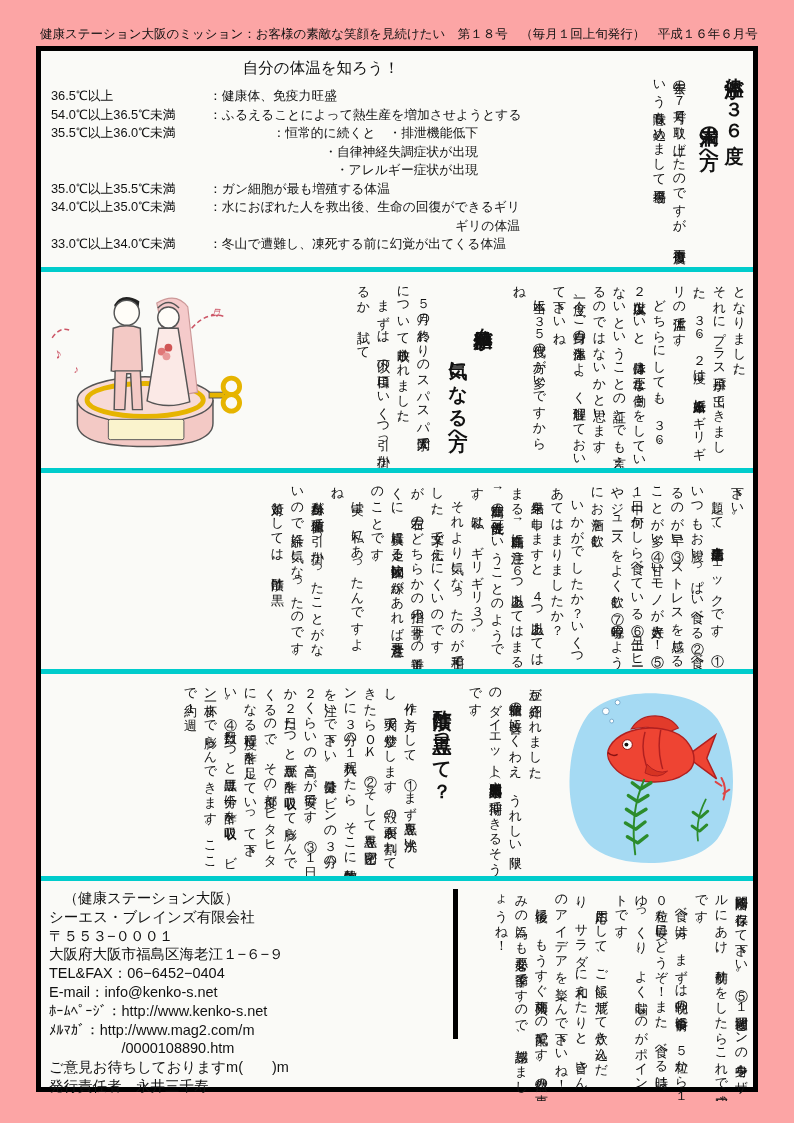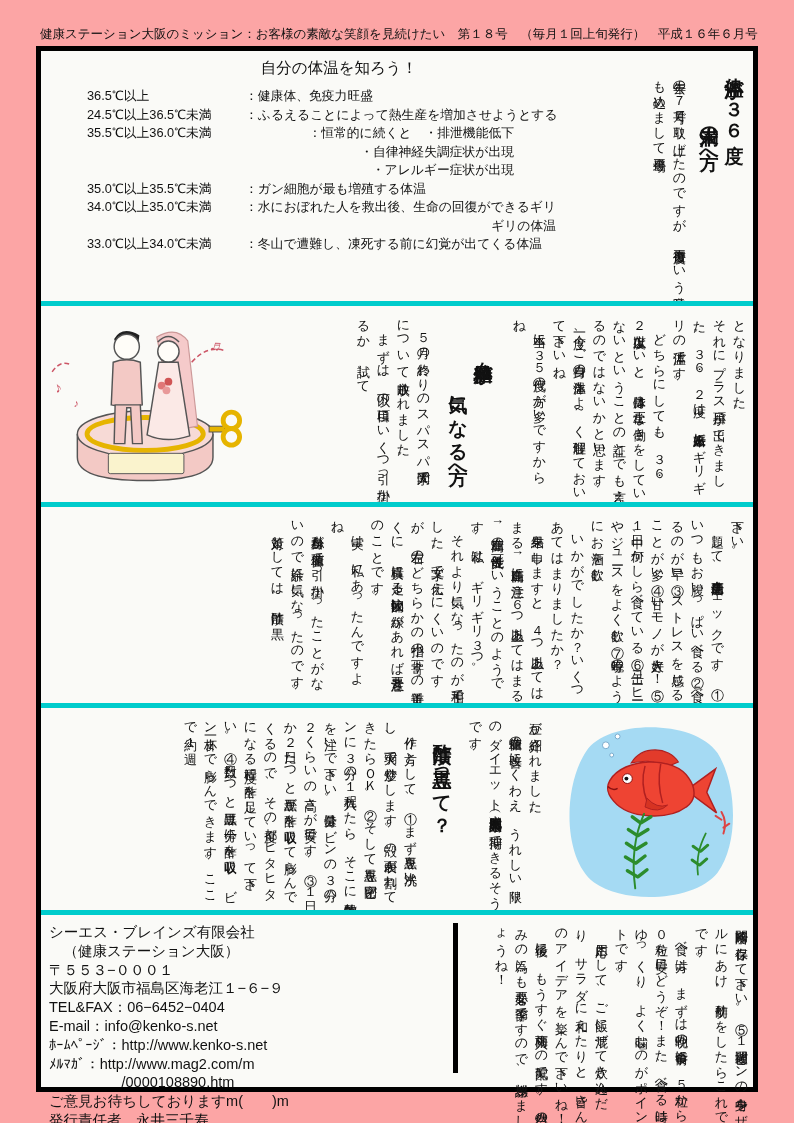--- a/index.html
+++ b/index.html
@@ -13,21 +13,21 @@
          background:#fafaf7;}
   .sep{flex:none;height:5px;background:#00cccc;}
   .sec{flex:none;overflow:hidden;}
   
   .vtext{writing-mode:vertical-rl;text-orientation:upright;height:100%;box-sizing:border-box;}
   .vp{margin:0;font-size:13px;line-height:20px;letter-spacing:.5px;white-space:pre-wrap;
       height:100%;box-sizing:border-box;}
   .vtitle{font-weight:bold;}
   .vtitle .line{display:block;font-size:19px;line-height:25px;letter-spacing:1.5px;font-weight:bold;}
   
-  .secA{height:250px;display:flex;margin-left:36px;}
+  .secA{height:216px;display:flex;}
   .temp-left{flex:1;padding:7px 2px 0 10px;overflow:hidden;}
   .temp-title{text-align:center;font-size:15.5px;margin:0 40px 8px 0;}
   .temp-row{display:flex;font-size:12.8px;line-height:18.5px;}
   .temp-term{flex:none;width:158px;white-space:pre;}
   .temp-desc{white-space:pre-wrap;text-align:right;}
   .secA-right{flex:none;width:120px;padding:6px 2px;}
   .secA-right .vtitle{margin:0 4px 0 8px;}
   .secA-right .l1{margin-top:6px;}
   .secA-right .l2{margin-top:54px;}
   .secA-right .vp{padding-top:14px;}
@@ -65,21 +65,21 @@
   <div class="frame">
 
     <section class="sec secA">
       <div class="temp-left">
         <div class="temp-title">自分の体温を知ろう！</div>
         <div class="temp-row">
             <span class="temp-term">36.5℃以上</span>
             <span class="temp-desc">：健康体、免疫力旺盛</span>
           </div>
         <div class="temp-row">
-            <span class="temp-term">24.5℃以上36.5℃未満</span>
+            <span class="temp-term">54.0℃以上36.5℃未満</span>
             <span class="temp-desc">：ふるえることによって熱生産を増加させようとする</span>
           </div>
         <div class="temp-row">
             <span class="temp-term">35.5℃以上36.0℃未満</span>
             <span class="temp-desc">：恒常的に続くと　・排泄機能低下
 　　　　　　　　　・自律神経失調症状が出現
 　　　　　　　　　・アレルギー症状が出現</span>
           </div>
         <div class="temp-row">
             <span class="temp-term">35.0℃以上35.5℃未満</span>
@@ -230,22 +230,22 @@
               <line x1="178" y1="120" x2="184" y2="116"></line>
           </g>
         </svg>
       </div>
     </section>
 
     <div class="sep"></div>
 
     <section class="sec secE">
       <div class="footer">
+        <div class="fline">　（健康ステーション大阪）</div>
         <div class="fline">シーエス・ブレインズ有限会社</div>
-        <div class="fline">　（健康ステーション大阪）</div>
         <div class="fline">〒５５３−０００１</div>
         <div class="fline">大阪府大阪市福島区海老江１−６−９</div>
         <div class="fline">TEL&amp;FAX：06−6452−0404</div>
         <div class="fline">E-mail：info@kenko-s.net</div>
         <div class="fline">ﾎｰﾑﾍﾟｰｼﾞ：http://www.kenko-s.net</div>
         <div class="fline">ﾒﾙﾏｶﾞ：http://www.mag2.com/m</div>
         <div class="fline">　　　　　/0000108890.htm</div>
         <div class="fline">ご意見お待ちしておりますm(　　)m</div>
         <div class="fline">発行責任者　永井三千寿</div>
       </div>

